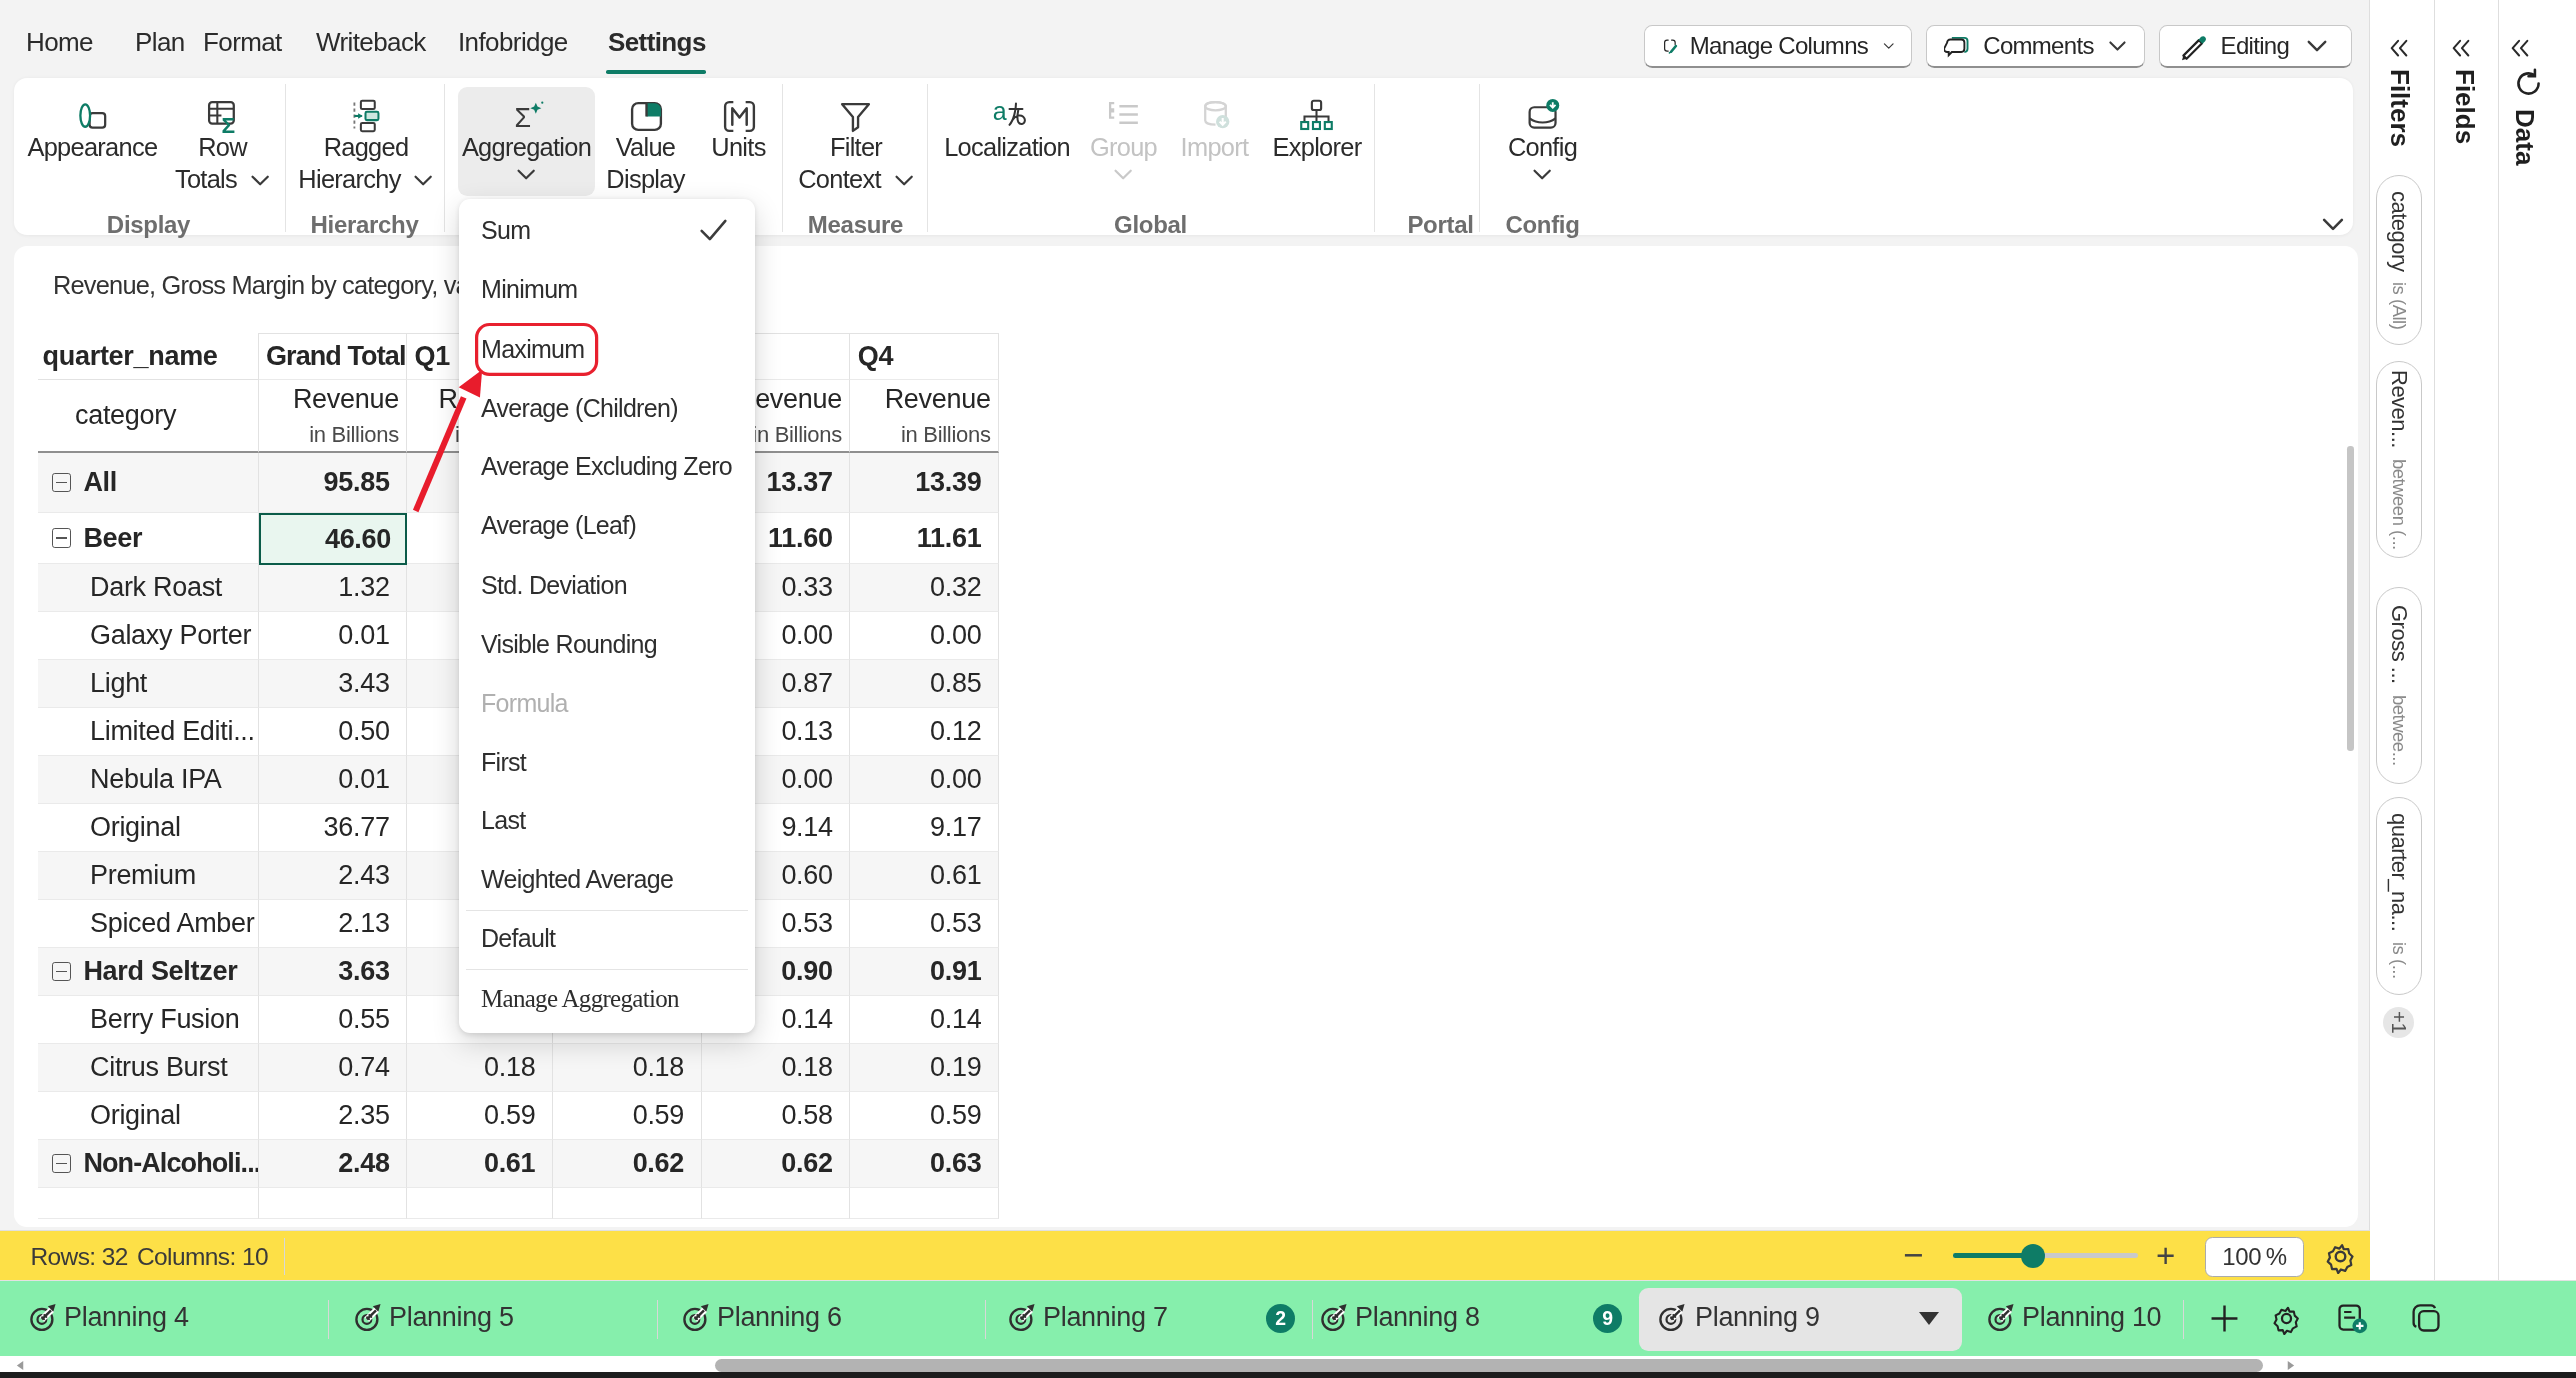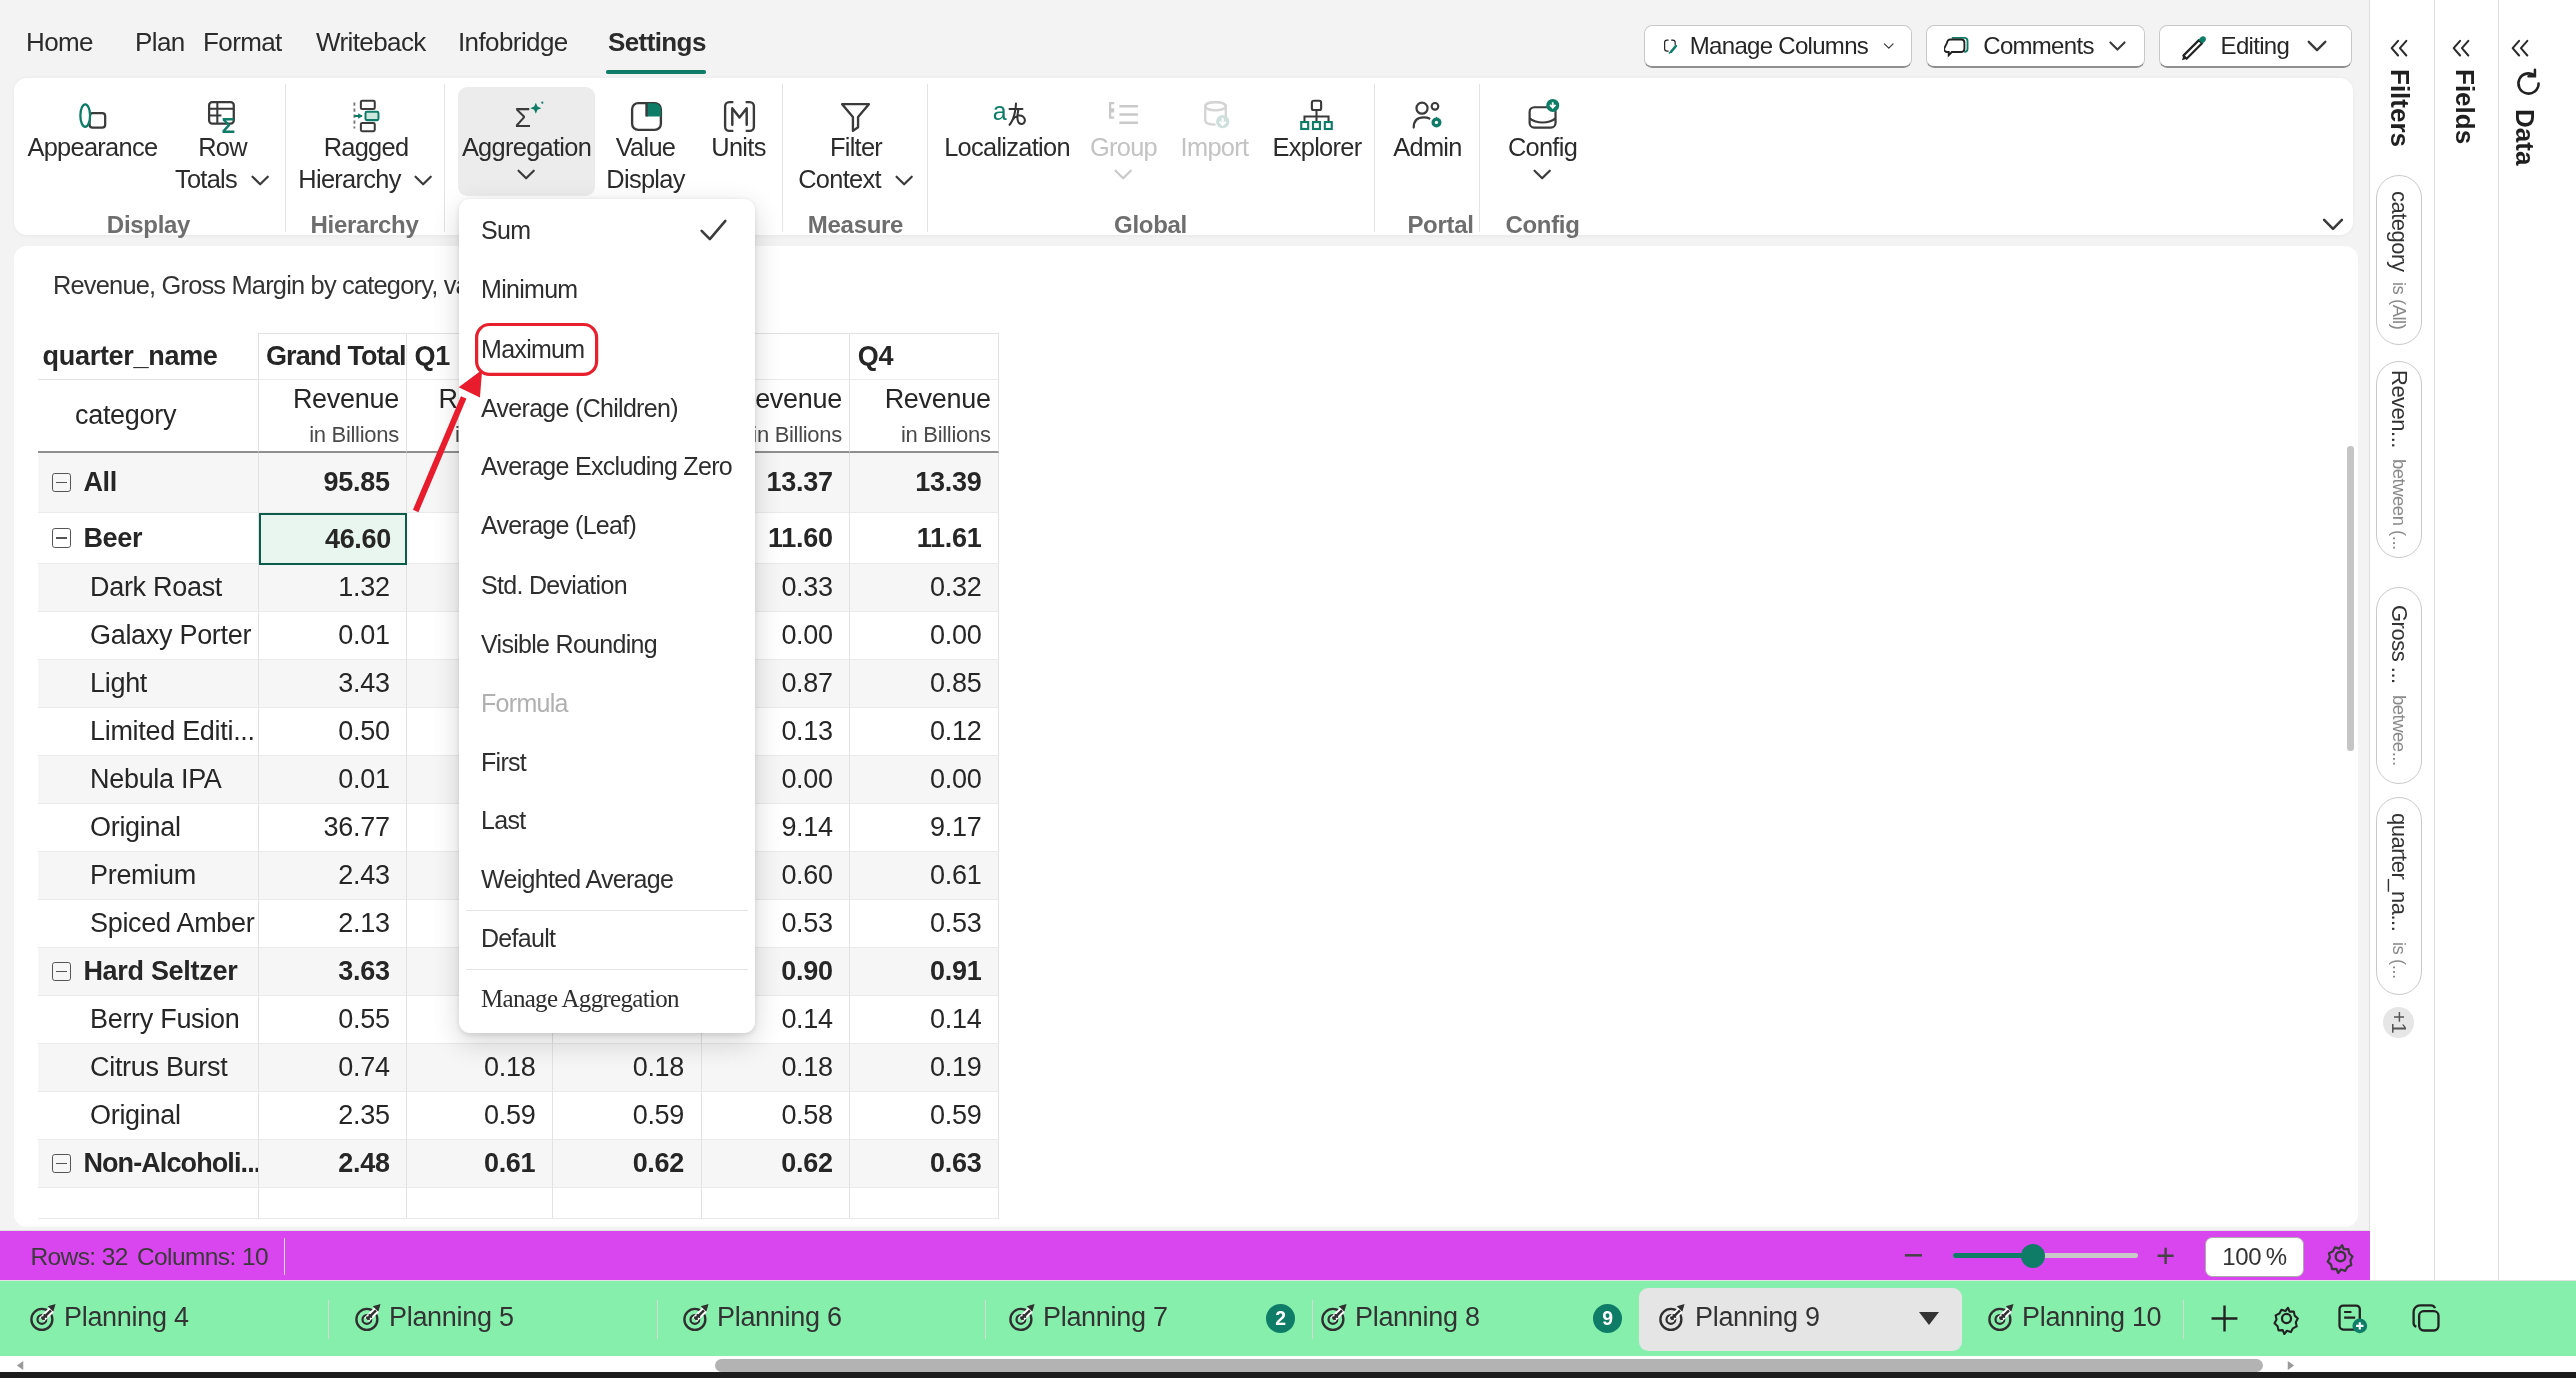--- a/index.html
+++ b/index.html
@@ -45,21 +45,21 @@
   #menu { position:absolute; left:459px; top:199px; width:296px; height:834px; background:#fff; border-radius:11px; box-shadow:0 9.2px 28px rgba(0,0,0,.16), 0 1.8px 5.5px rgba(0,0,0,.10); }
   .mi { position:absolute; left:22px; height:37px; line-height:37px; font-size:25px; letter-spacing:-0.7px; color:#2e2e2e; white-space:nowrap; }
   .msep { position:absolute; left:7.4px; right:7.4px; height:1.4px; background:#e4e4e4; }
   
   .scol { position:absolute; top:0; height:1280px; background:#fff; border-left:1.4px solid #dedede; }
   .vtext { writing-mode:vertical-rl; font-weight:bold; font-size:26px; color:#1f1f1f; letter-spacing:0; }
   .pill { position:absolute; border:1.8px solid #c9c9c9; border-radius:24px; background:#fff; display:flex; flex-direction:row; gap:11px; align-items:center; justify-content:center; writing-mode:vertical-rl; white-space:nowrap; overflow:hidden; }
   .pill .p1 { font-size:22px; color:#333; letter-spacing:-0.5px; }
   .pill .p2 { font-size:18.5px; color:#8a8a8a; letter-spacing:-0.5px; }
   
-  #statusbar { position:absolute; left:0; top:1230px; width:2370px; height:50px; background:#d946ef; border-top:1.4px solid #e0e0e0; }
+  #statusbar { position:absolute; left:0; top:1230px; width:2370px; height:50px; background:#fde047; border-top:1.4px solid #e0e0e0; }
   #tabbar { position:absolute; left:0; top:1280px; width:2576px; height:76px; background:#86efac; border-top:1.4px solid #e2e2e2; }
   .tabtxt { position:absolute; top:21px; font-size:27px; color:#333; white-space:nowrap; }
   .tsep { position:absolute; top:18.5px; height:39px; width:1.4px; background:#d8d8d8; }
   .badge { position:absolute; top:23px; width:29px; height:29px; border-radius:50%; background:#0e7c66; color:#fff; font-size:19.4px; font-weight:bold; display:flex; align-items:center; justify-content:center; }
   #scrollrow { position:absolute; left:0; top:1356px; width:2576px; height:15.7px; background:#fff; }
   #darkstrip { position:absolute; left:0; top:1372px; width:2576px; height:6.5px; background:#1d1d1d; }
 </style>
 </head>
 <body>
 
@@ -237,31 +237,20 @@
     <svg class="ricon" style="left:55px; top:20.3px;" width="37" height="37" viewBox="0 0 40 40">
       <rect x="15" y="3" width="10" height="10" rx="2" fill="none" stroke="#3a3a3a" stroke-width="2.3"></rect>
       <path d="M20 13 v7 M7 26 v-6 h26 v6 M20 20 v6" fill="none" stroke="#3a3a3a" stroke-width="2.2"></path>
       <rect x="3.5" y="26" width="7.5" height="7.5" fill="#fff" stroke="#0e7c66" stroke-width="2.3"></rect>
       <rect x="16.2" y="26" width="7.5" height="7.5" fill="#fff" stroke="#0e7c66" stroke-width="2.3"></rect>
       <rect x="29" y="26" width="7.5" height="7.5" fill="#fff" stroke="#0e7c66" stroke-width="2.3"></rect>
     </svg>
     <div class="rlab1">Explorer</div>
   </div>
 
-  <div class="ritem" style="left:1344px; width:139px; top:0; height:157px;">
-    <svg class="ricon" style="left:52px; top:20.3px;" width="37" height="37" viewBox="0 0 40 40">
-      <circle cx="13" cy="11" r="6" fill="none" stroke="#3a3a3a" stroke-width="2.4"></circle>
-      <circle cx="27" cy="9" r="3.6" fill="none" stroke="#3a3a3a" stroke-width="2.3"></circle>
-      <path d="M4 32 c0-8 4-11 11-11 c2.5 0 4.5 0.4 6 1.2" fill="none" stroke="#3a3a3a" stroke-width="2.4" stroke-linecap="round"></path>
-      <path d="M29 20 l1.2 3 l3.2 0.4 l-2 2.6 l0.8 3.2 l-3.2-1.4 l-2.8 1.8 l0.2-3.4 l-2.6-2 l3.2-0.8 z" fill="#0e7c66"></path>
-      <circle cx="28.6" cy="26.4" r="5.4" fill="#0e7c66"></circle>
-      <circle cx="28.6" cy="26.4" r="1.8" fill="#fff"></circle>
-    </svg>
-    <div class="rlab1">Admin</div>
-  </div>
 
   <div class="ritem" style="left:1459px; width:139px; top:0; height:157px;">
     <svg class="ricon" style="left:52px; top:20.3px;" width="37" height="37" viewBox="0 0 40 40">
       <rect x="5" y="10" width="28" height="22" rx="5" fill="none" stroke="#3a3a3a" stroke-width="2.4"></rect>
       <path d="M5 22 c4 3 9 4.5 14 4.5 s10-1.5 14-4.5" fill="none" stroke="#3a3a3a" stroke-width="2.4"></path>
       <circle cx="30" cy="8" r="7" fill="#0e7c66"></circle>
       <path d="M30 4.5 v6 M27 7.5 l3 3 l3-3" stroke="#fff" stroke-width="2" fill="none"></path>
     </svg>
     <div class="rlab1">Config</div>
     <svg class="abs" style="left:59px; top:90px;" width="20.3" height="13" viewBox="0 0 24 15">

